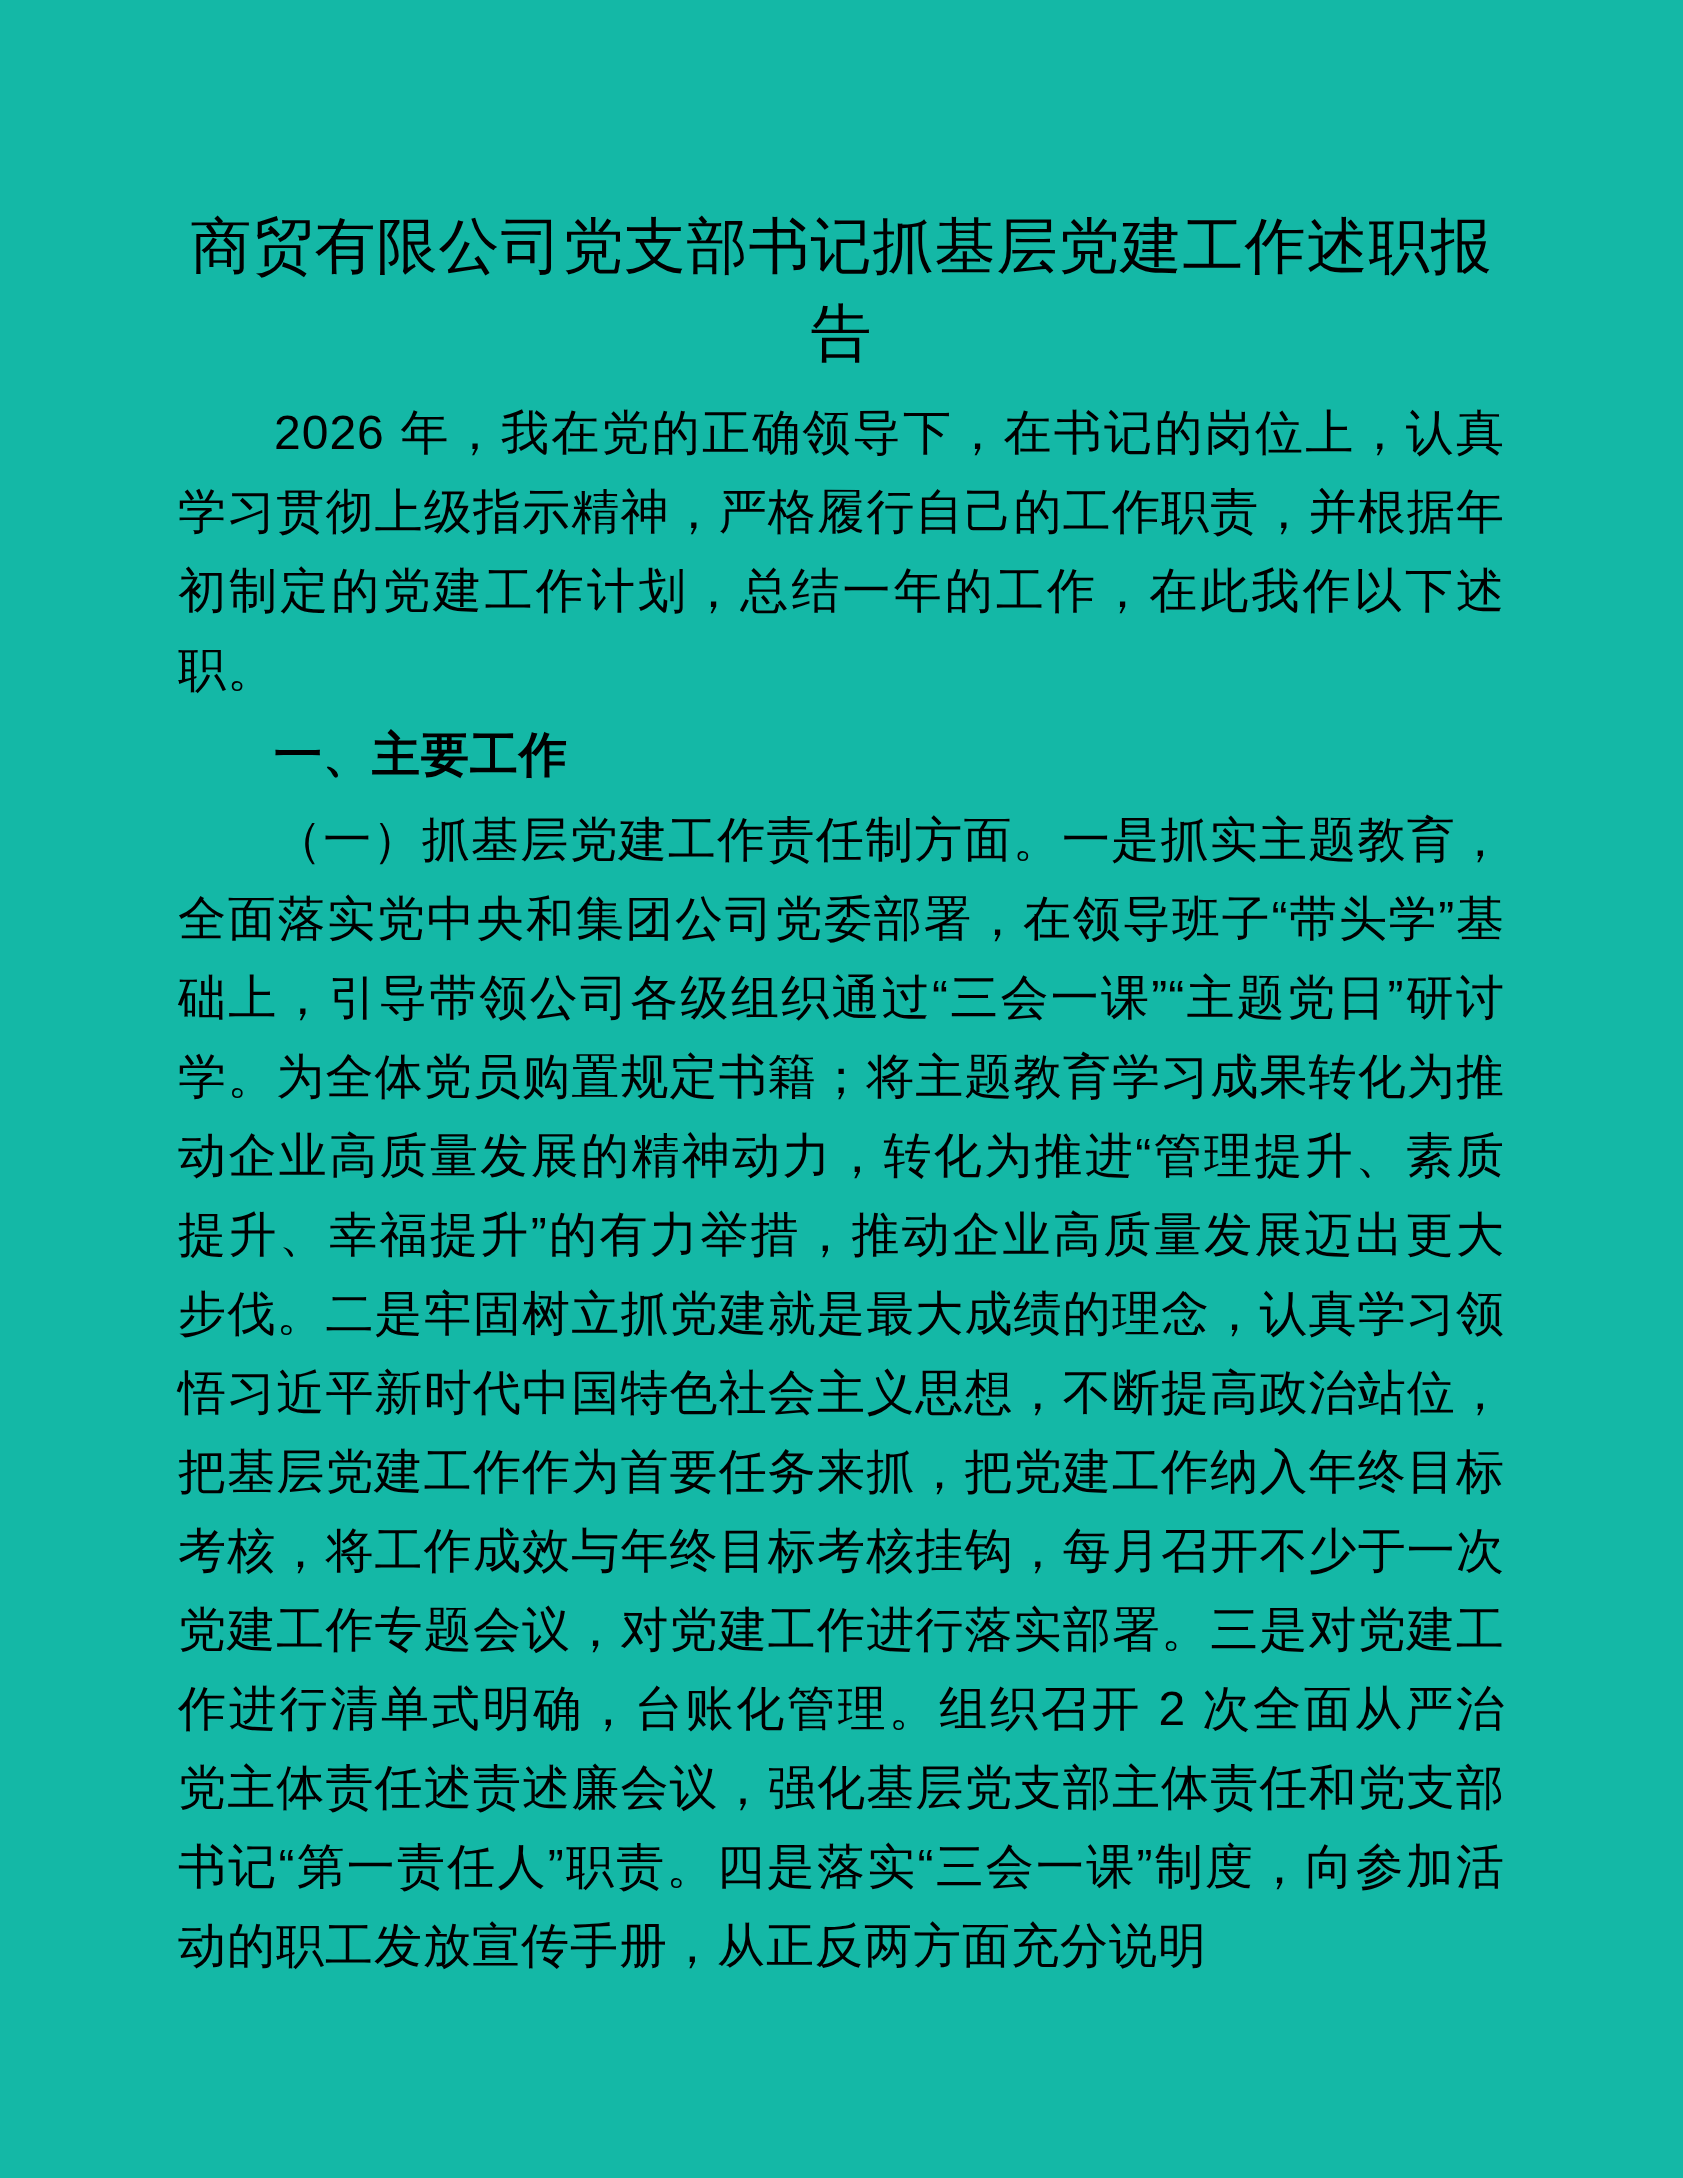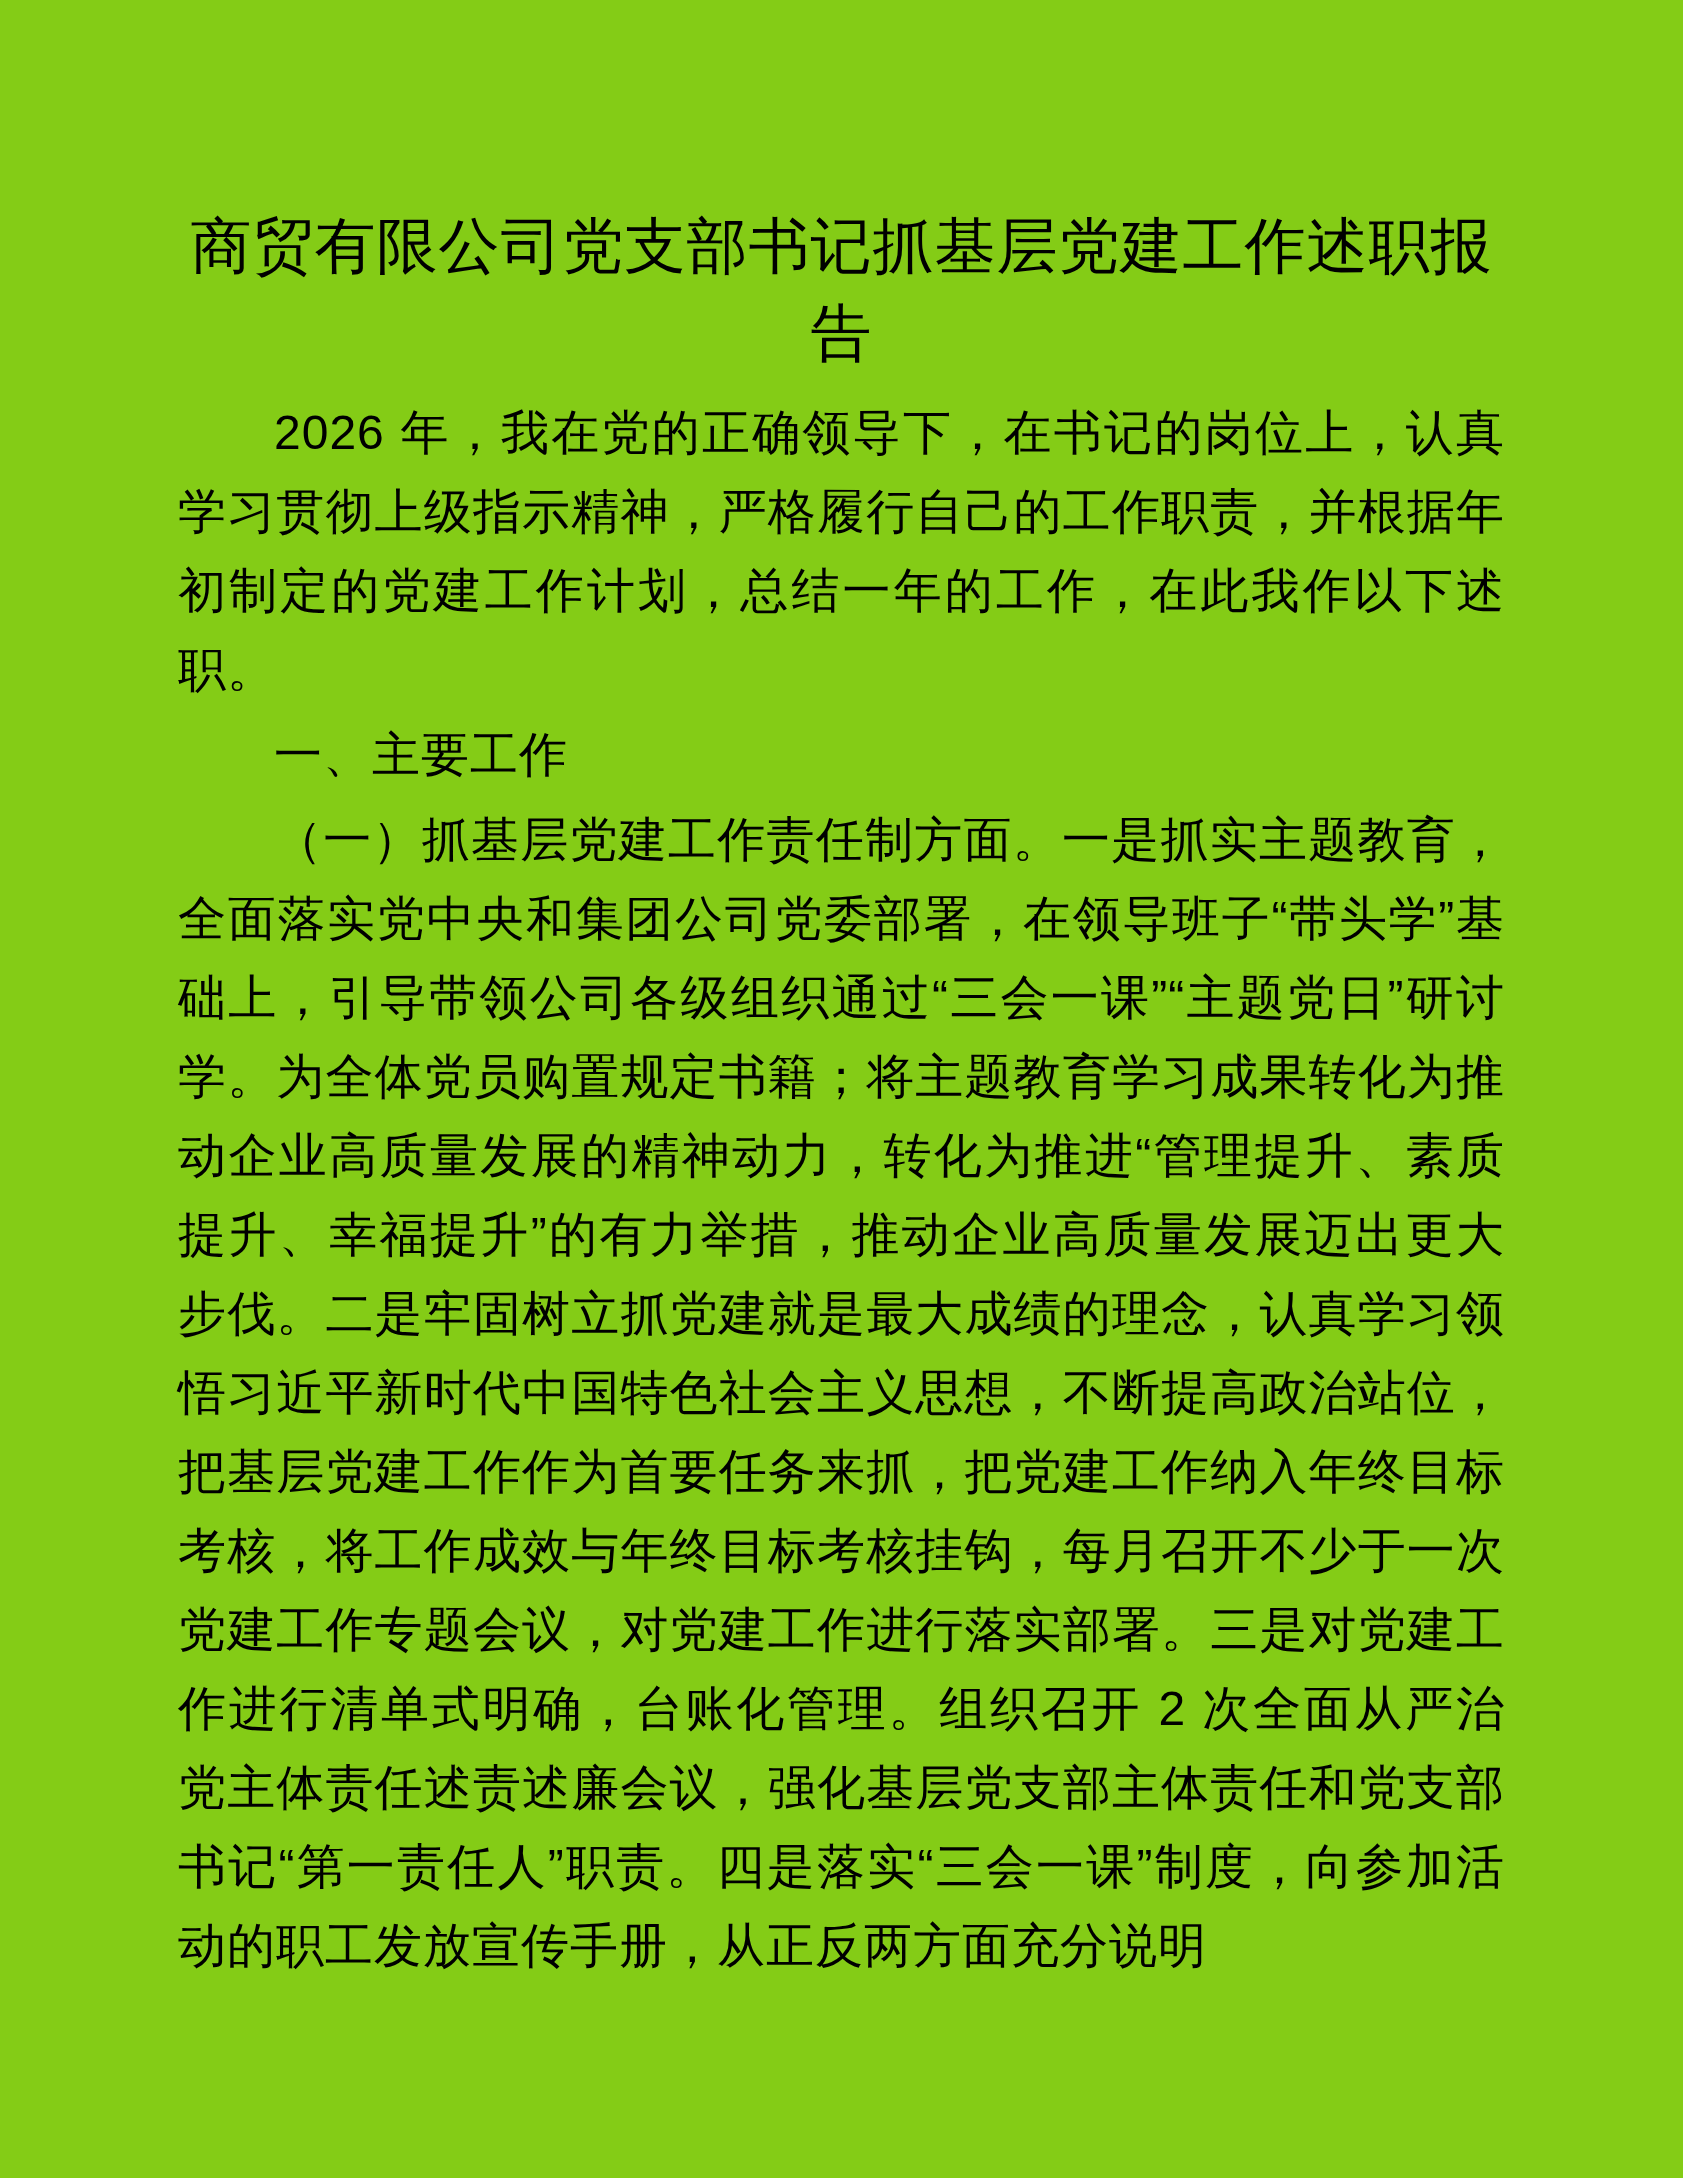--- a/index.html
+++ b/index.html
@@ -12,41 +12,41 @@
     height: 2178px;
     font-family: "Liberation Sans", "DejaVu Sans", sans-serif;
     color: #000000;
   }
   .page {
     box-sizing: border-box;
     width: 1683px;
     height: 2178px;
     padding: 203px 178px 0 178px;
     overflow: hidden;
-    background: #84cc16;
+    background: #14b8a6;
   }
   .doc-title {
     font-size: 61px;
     font-weight: 400;
     text-align: center;
     line-height: 87px;
     margin: 0 0 16px 0;
     letter-spacing: 1px;
   }
   .para {
     font-size: 48px;
     line-height: 79px;
     text-align: justify;
     text-indent: 2em;
     margin: 0;
     letter-spacing: 1px;
   }
   .para.heading {
     margin: 6px 0;
-    font-weight: 400;
+    font-weight: 700;
   }
 </style>
 </head>
 <body>
 
 <div class="page">
   <h1 class="doc-title">商贸有限公司党支部书记抓基层党建工作述职报告</h1>
   <div class="doc-body">
       <p class="para">2026 年，我在党的正确领导下，在书记的岗位上，认真学习贯彻上级指示精神，严格履行自己的工作职责，并根据年初制定的党建工作计划，总结一年的工作，在此我作以下述职。</p>
       <p class="para heading">一、主要工作</p>

